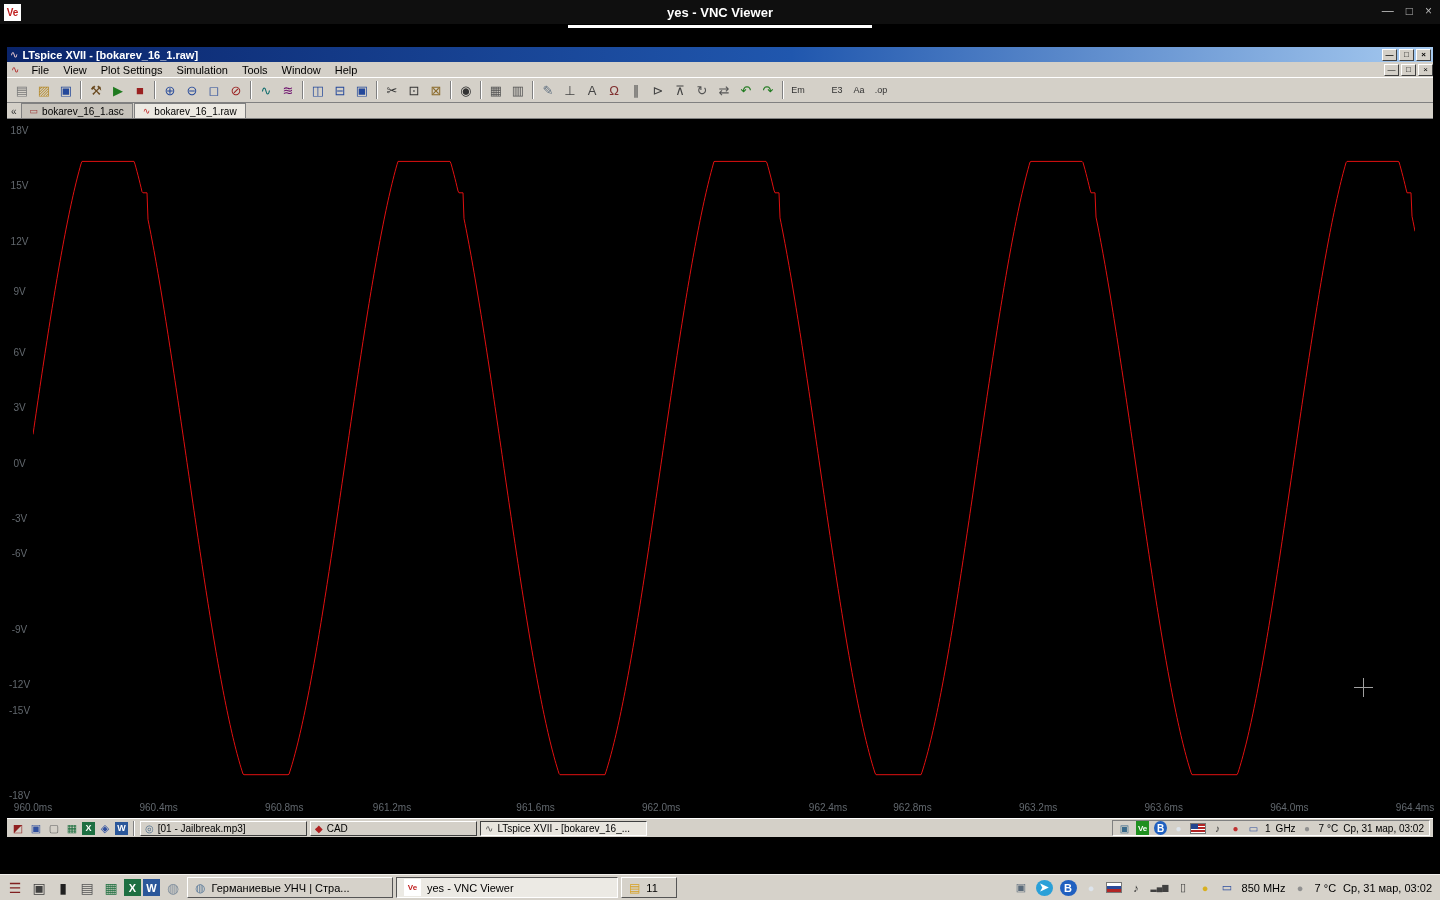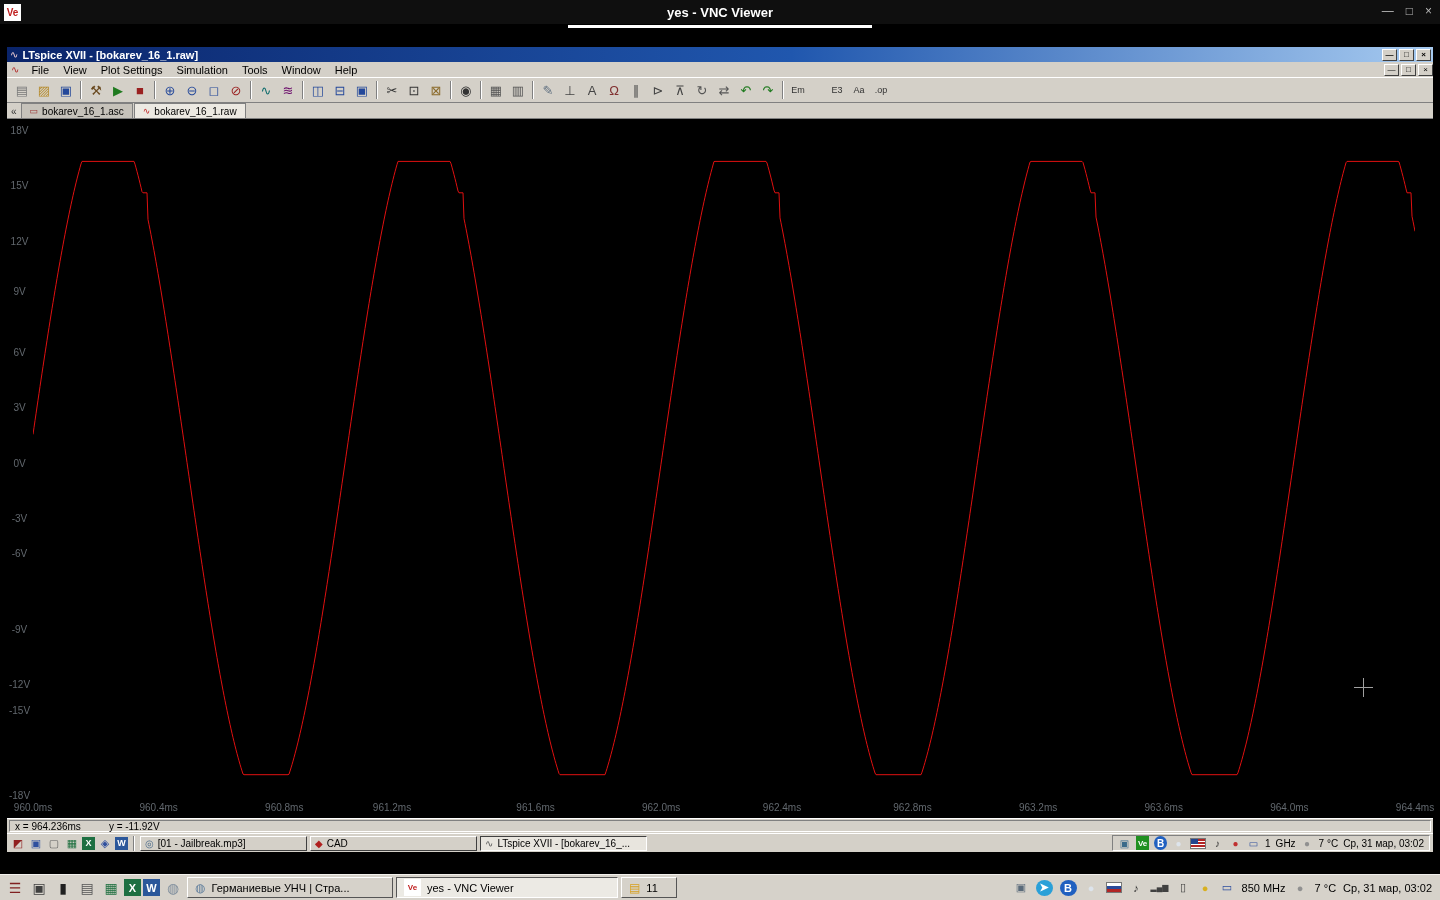--- a/index.html
+++ b/index.html
@@ -237,42 +237,36 @@
         <span class="ytick" data-name="y-tick-label" style="top: 591px;">-15V</span>
         <span class="ytick" data-name="y-tick-label" style="top: 676px;">-18V</span>
       </div>
     <div data-name="x-axis-labels">
         <span class="xtick" data-name="x-tick-label" style="left: 26px;">960.0ms</span>
         <span class="xtick" data-name="x-tick-label" style="left: 151.636px;">960.4ms</span>
         <span class="xtick" data-name="x-tick-label" style="left: 277.273px;">960.8ms</span>
         <span class="xtick" data-name="x-tick-label" style="left: 385px;">961.2ms</span>
         <span class="xtick" data-name="x-tick-label" style="left: 528.545px;">961.6ms</span>
         <span class="xtick" data-name="x-tick-label" style="left: 654.182px;">962.0ms</span>
-        <span class="xtick" data-name="x-tick-label" style="left: 775px;">962.4ms</span>
+        <span class="xtick" data-name="x-tick-label" style="left: 821px;">962.4ms</span>
         <span class="xtick" data-name="x-tick-label" style="left: 905.455px;">962.8ms</span>
         <span class="xtick" data-name="x-tick-label" style="left: 1031.09px;">963.2ms</span>
         <span class="xtick" data-name="x-tick-label" style="left: 1156.73px;">963.6ms</span>
         <span class="xtick" data-name="x-tick-label" style="left: 1282.36px;">964.0ms</span>
         <span class="xtick" data-name="x-tick-label" style="left: 1408px; text-align: right;">964.4ms</span>
       </div>
     <svg class="wave" data-name="waveform-svg" width="1382" height="665" viewBox="0 0 1382 665">
       <polyline data-name="waveform-trace" fill="none" stroke-width="1" points="0,304.4 1,297.5 2,290.6 3,283.8 4,277.0 5,270.2 6,263.4 7,256.6 8,249.9 9,243.2 10,236.6 11,230.0 12,223.4 13,216.9 14,210.4 15,203.9 16,197.5 17,191.2 18,184.9 19,178.7 20,172.6 21,166.5 22,160.4 23,154.5 24,148.6 25,142.8 26,137.0 27,131.4 28,125.8 29,120.3 30,114.9 31,109.5 32,104.3 33,99.1 34,94.1 35,89.1 36,84.2 37,79.4 38,74.8 39,70.2 40,65.7 41,61.3 42,57.1 43,52.9 44,48.9 45,45.0 46,41.2 47,37.5 48,33.9 49,31.4 50,31.4 51,31.4 52,31.4 53,31.4 54,31.4 55,31.4 56,31.4 57,31.4 58,31.4 59,31.4 60,31.4 61,31.4 62,31.4 63,31.4 64,31.4 65,31.4 66,31.4 67,31.4 68,31.4 69,31.4 70,31.4 71,31.4 72,31.4 73,31.4 74,31.4 75,31.4 76,31.4 77,31.4 78,31.4 79,31.4 80,31.4 81,31.4 82,31.4 83,31.4 84,31.4 85,31.4 86,31.4 87,31.4 88,31.4 89,31.4 90,31.4 91,31.4 92,31.4 93,31.4 94,31.4 95,31.4 96,31.4 97,31.4 98,31.4 99,31.4 100,31.4 101,31.4 102,34.2 103,37.8 104,41.5 105,45.3 106,49.2 107,53.3 108,57.4 109,61.7 110,62.8 111,62.8 112,62.8 113,62.8 114,62.8 115,89.5 116,94.5 117,99.5 118,104.7 119,110.0 120,115.3 121,120.7 122,126.2 123,131.8 124,137.5 125,143.3 126,149.1 127,155.0 128,160.9 129,167.0 130,173.1 131,179.2 132,185.5 133,191.7 134,198.1 135,204.5 136,210.9 137,217.4 138,223.9 139,230.5 140,237.1 141,243.8 142,250.5 143,257.2 144,263.9 145,270.7 146,277.5 147,284.4 148,291.2 149,298.1 150,304.9 151,311.8 152,318.7 153,325.6 154,332.5 155,339.4 156,346.3 157,353.2 158,360.1 159,367.0 160,373.8 161,380.7 162,387.5 163,394.3 164,401.1 165,407.8 166,414.5 167,421.2 168,427.9 169,434.5 170,441.1 171,447.6 172,454.1 173,460.5 174,466.9 175,473.3 176,479.5 177,485.8 178,491.9 179,498.0 180,504.1 181,510.0 182,515.9 183,521.8 184,527.5 185,533.2 186,538.8 187,544.3 188,549.7 189,555.0 190,560.3 191,565.5 192,570.5 193,575.5 194,580.4 195,585.2 196,589.9 197,594.4 198,598.9 199,603.3 200,607.6 201,611.7 202,615.8 203,619.7 204,623.5 205,627.2 206,630.8 207,634.3 208,637.7 209,640.9 210,644.0 211,644.7 212,644.7 213,644.7 214,644.7 215,644.7 216,644.7 217,644.7 218,644.7 219,644.7 220,644.7 221,644.7 222,644.7 223,644.7 224,644.7 225,644.7 226,644.7 227,644.7 228,644.7 229,644.7 230,644.7 231,644.7 232,644.7 233,644.7 234,644.7 235,644.7 236,644.7 237,644.7 238,644.7 239,644.7 240,644.7 241,644.7 242,644.7 243,644.7 244,644.7 245,644.7 246,644.7 247,644.7 248,644.7 249,644.7 250,644.7 251,644.7 252,644.7 253,644.7 254,644.7 255,644.7 256,644.2 257,641.1 258,637.9 259,634.6 260,631.1 261,627.5 262,623.8 263,620.0 264,616.1 265,612.1 266,607.9 267,603.6 268,599.3 269,594.8 270,590.2 271,585.6 272,580.8 273,575.9 274,570.9 275,565.9 276,560.7 277,555.5 278,550.1 279,544.7 280,539.2 281,533.6 282,528.0 283,522.2 284,516.4 285,510.5 286,504.5 287,498.5 288,492.4 289,486.3 290,480.0 291,473.8 292,467.4 293,461.1 294,454.6 295,448.1 296,441.6 297,435.0 298,428.4 299,421.8 300,415.1 301,408.4 302,401.6 303,394.8 304,388.0 305,381.2 306,374.4 307,367.5 308,360.6 309,353.7 310,346.9 311,340.0 312,333.1 313,326.2 314,319.3 315,312.4 316,305.5 317,298.6 318,291.7 319,284.9 320,278.1 321,271.3 322,264.5 323,257.7 324,251.0 325,244.3 326,237.7 327,231.0 328,224.5 329,217.9 330,211.4 331,205.0 332,198.6 333,192.2 334,186.0 335,179.7 336,173.6 337,167.5 338,161.4 339,155.5 340,149.6 341,143.7 342,138.0 343,132.3 344,126.7 345,121.2 346,115.7 347,110.4 348,105.1 349,100.0 350,94.9 351,89.9 352,85.0 353,80.2 354,75.5 355,70.9 356,66.4 357,62.1 358,57.8 359,53.6 360,49.6 361,45.6 362,41.8 363,38.1 364,34.5 365,31.4 366,31.4 367,31.4 368,31.4 369,31.4 370,31.4 371,31.4 372,31.4 373,31.4 374,31.4 375,31.4 376,31.4 377,31.4 378,31.4 379,31.4 380,31.4 381,31.4 382,31.4 383,31.4 384,31.4 385,31.4 386,31.4 387,31.4 388,31.4 389,31.4 390,31.4 391,31.4 392,31.4 393,31.4 394,31.4 395,31.4 396,31.4 397,31.4 398,31.4 399,31.4 400,31.4 401,31.4 402,31.4 403,31.4 404,31.4 405,31.4 406,31.4 407,31.4 408,31.4 409,31.4 410,31.4 411,31.4 412,31.4 413,31.4 414,31.4 415,31.4 416,31.4 417,31.4 418,33.6 419,37.2 420,40.9 421,44.7 422,48.6 423,52.6 424,56.8 425,61.0 426,62.8 427,62.8 428,62.8 429,62.8 430,62.8 431,88.7 432,93.7 433,98.7 434,103.9 435,109.1 436,114.4 437,119.8 438,125.3 439,130.9 440,136.6 441,142.3 442,148.1 443,154.0 444,160.0 445,166.0 446,172.1 447,178.2 448,184.4 449,190.7 450,197.0 451,203.4 452,209.9 453,216.3 454,222.9 455,229.4 456,236.0 457,242.7 458,249.4 459,256.1 460,262.8 461,269.6 462,276.4 463,283.2 464,290.1 465,296.9 466,303.8 467,310.7 468,317.6 469,324.5 470,331.4 471,338.3 472,345.2 473,352.1 474,359.0 475,365.8 476,372.7 477,379.5 478,386.4 479,393.2 480,400.0 481,406.7 482,413.4 483,420.1 484,426.8 485,433.4 486,440.0 487,446.5 488,453.0 489,459.5 490,465.9 491,472.2 492,478.5 493,484.8 494,490.9 495,497.0 496,503.1 497,509.1 498,515.0 499,520.8 500,526.6 501,532.3 502,537.9 503,543.4 504,548.8 505,554.2 506,559.4 507,564.6 508,569.7 509,574.7 510,579.6 511,584.4 512,589.1 513,593.7 514,598.2 515,602.6 516,606.9 517,611.1 518,615.1 519,619.1 520,622.9 521,626.6 522,630.3 523,633.7 524,637.1 525,640.4 526,643.5 527,644.7 528,644.7 529,644.7 530,644.7 531,644.7 532,644.7 533,644.7 534,644.7 535,644.7 536,644.7 537,644.7 538,644.7 539,644.7 540,644.7 541,644.7 542,644.7 543,644.7 544,644.7 545,644.7 546,644.7 547,644.7 548,644.7 549,644.7 550,644.7 551,644.7 552,644.7 553,644.7 554,644.7 555,644.7 556,644.7 557,644.7 558,644.7 559,644.7 560,644.7 561,644.7 562,644.7 563,644.7 564,644.7 565,644.7 566,644.7 567,644.7 568,644.7 569,644.7 570,644.7 571,644.7 572,644.7 573,641.7 574,638.5 575,635.1 576,631.7 577,628.1 578,624.4 579,620.7 580,616.7 581,612.7 582,608.6 583,604.3 584,600.0 585,595.5 586,591.0 587,586.3 588,581.6 589,576.7 590,571.8 591,566.7 592,561.6 593,556.3 594,551.0 595,545.6 596,540.1 597,534.5 598,528.9 599,523.2 600,517.4 601,511.5 602,505.5 603,499.5 604,493.4 605,487.3 606,481.1 607,474.8 608,468.5 609,462.1 610,455.7 611,449.2 612,442.7 613,436.1 614,429.5 615,422.9 616,416.2 617,409.5 618,402.7 619,395.9 620,389.1 621,382.3 622,375.5 623,368.6 624,361.8 625,354.9 626,348.0 627,341.1 628,334.2 629,327.3 630,320.4 631,313.5 632,306.6 633,299.7 634,292.9 635,286.0 636,279.2 637,272.4 638,265.6 639,258.8 640,252.1 641,245.4 642,238.7 643,232.1 644,225.5 645,219.0 646,212.5 647,206.0 648,199.6 649,193.3 650,187.0 651,180.8 652,174.6 653,168.5 654,162.4 655,156.4 656,150.5 657,144.7 658,138.9 659,133.2 660,127.6 661,122.1 662,116.6 663,111.3 664,106.0 665,100.8 666,95.7 667,90.7 668,85.8 669,81.0 670,76.3 671,71.7 672,67.2 673,62.8 674,58.5 675,54.3 676,50.2 677,46.2 678,42.4 679,38.7 680,35.0 681,31.5 682,31.4 683,31.4 684,31.4 685,31.4 686,31.4 687,31.4 688,31.4 689,31.4 690,31.4 691,31.4 692,31.4 693,31.4 694,31.4 695,31.4 696,31.4 697,31.4 698,31.4 699,31.4 700,31.4 701,31.4 702,31.4 703,31.4 704,31.4 705,31.4 706,31.4 707,31.4 708,31.4 709,31.4 710,31.4 711,31.4 712,31.4 713,31.4 714,31.4 715,31.4 716,31.4 717,31.4 718,31.4 719,31.4 720,31.4 721,31.4 722,31.4 723,31.4 724,31.4 725,31.4 726,31.4 727,31.4 728,31.4 729,31.4 730,31.4 731,31.4 732,31.4 733,31.4 734,33.0 735,36.6 736,40.2 737,44.0 738,47.9 739,51.9 740,56.1 741,60.3 742,62.8 743,62.8 744,62.8 745,62.8 746,62.8 747,87.9 748,92.8 749,97.9 750,103.0 751,108.2 752,113.5 753,118.9 754,124.4 755,130.0 756,135.6 757,141.4 758,147.2 759,153.0 760,159.0 761,165.0 762,171.1 763,177.2 764,183.4 765,189.7 766,196.0 767,202.4 768,208.8 769,215.3 770,221.8 771,228.4 772,235.0 773,241.6 774,248.3 775,255.0 776,261.7 777,268.5 778,275.3 779,282.1 780,289.0 781,295.8 782,302.7 783,309.6 784,316.4 785,323.3 786,330.2 787,337.1 788,344.0 789,350.9 790,357.8 791,364.7 792,371.6 793,378.4 794,385.3 795,392.1 796,398.9 797,405.6 798,412.3 799,419.0 800,425.7 801,432.3 802,438.9 803,445.5 804,452.0 805,458.4 806,464.8 807,471.2 808,477.5 809,483.7 810,489.9 811,496.0 812,502.1 813,508.1 814,514.0 815,519.9 816,525.6 817,531.3 818,536.9 819,542.5 820,547.9 821,553.3 822,558.6 823,563.8 824,568.9 825,573.9 826,578.8 827,583.6 828,588.3 829,593.0 830,597.5 831,601.9 832,606.2 833,610.4 834,614.5 835,618.4 836,622.3 837,626.0 838,629.7 839,633.2 840,636.6 841,639.8 842,643.0 843,644.7 844,644.7 845,644.7 846,644.7 847,644.7 848,644.7 849,644.7 850,644.7 851,644.7 852,644.7 853,644.7 854,644.7 855,644.7 856,644.7 857,644.7 858,644.7 859,644.7 860,644.7 861,644.7 862,644.7 863,644.7 864,644.7 865,644.7 866,644.7 867,644.7 868,644.7 869,644.7 870,644.7 871,644.7 872,644.7 873,644.7 874,644.7 875,644.7 876,644.7 877,644.7 878,644.7 879,644.7 880,644.7 881,644.7 882,644.7 883,644.7 884,644.7 885,644.7 886,644.7 887,644.7 888,644.7 889,642.2 890,639.0 891,635.7 892,632.3 893,628.7 894,625.1 895,621.3 896,617.4 897,613.4 898,609.3 899,605.1 900,600.7 901,596.3 902,591.7 903,587.1 904,582.4 905,577.5 906,572.6 907,567.5 908,562.4 909,557.2 910,551.9 911,546.5 912,541.0 913,535.5 914,529.8 915,524.1 916,518.3 917,512.4 918,506.5 919,500.5 920,494.4 921,488.3 922,482.1 923,475.8 924,469.5 925,463.2 926,456.7 927,450.3 928,443.7 929,437.2 930,430.6 931,423.9 932,417.3 933,410.6 934,403.8 935,397.1 936,390.3 937,383.4 938,376.6 939,369.8 940,362.9 941,356.0 942,349.1 943,342.2 944,335.3 945,328.4 946,321.5 947,314.6 948,307.7 949,300.9 950,294.0 951,287.1 952,280.3 953,273.5 954,266.7 955,259.9 956,253.2 957,246.5 958,239.8 959,233.2 960,226.6 961,220.1 962,213.6 963,207.1 964,200.7 965,194.3 966,188.0 967,181.8 968,175.6 969,169.5 970,163.4 971,157.4 972,151.5 973,145.6 974,139.8 975,134.1 976,128.5 977,123.0 978,117.5 979,112.1 980,106.8 981,101.6 982,96.5 983,91.5 984,86.6 985,81.8 986,77.0 987,72.4 988,67.9 989,63.5 990,59.2 991,55.0 992,50.9 993,46.9 994,43.0 995,39.3 996,35.6 997,32.1 998,31.4 999,31.4 1000,31.4 1001,31.4 1002,31.4 1003,31.4 1004,31.4 1005,31.4 1006,31.4 1007,31.4 1008,31.4 1009,31.4 1010,31.4 1011,31.4 1012,31.4 1013,31.4 1014,31.4 1015,31.4 1016,31.4 1017,31.4 1018,31.4 1019,31.4 1020,31.4 1021,31.4 1022,31.4 1023,31.4 1024,31.4 1025,31.4 1026,31.4 1027,31.4 1028,31.4 1029,31.4 1030,31.4 1031,31.4 1032,31.4 1033,31.4 1034,31.4 1035,31.4 1036,31.4 1037,31.4 1038,31.4 1039,31.4 1040,31.4 1041,31.4 1042,31.4 1043,31.4 1044,31.4 1045,31.4 1046,31.4 1047,31.4 1048,31.4 1049,31.4 1050,32.5 1051,36.0 1052,39.6 1053,43.4 1054,47.3 1055,51.3 1056,55.4 1057,59.6 1058,62.8 1059,62.8 1060,62.8 1061,62.8 1062,62.8 1063,87.1 1064,92.0 1065,97.0 1066,102.2 1067,107.4 1068,112.7 1069,118.1 1070,123.5 1071,129.1 1072,134.7 1073,140.4 1074,146.2 1075,152.1 1076,158.0 1077,164.0 1078,170.1 1079,176.2 1080,182.4 1081,188.7 1082,195.0 1083,201.3 1084,207.7 1085,214.2 1086,220.7 1087,227.3 1088,233.9 1089,240.5 1090,247.2 1091,253.9 1092,260.6 1093,267.4 1094,274.2 1095,281.0 1096,287.8 1097,294.7 1098,301.5 1099,308.4 1100,315.3 1101,322.2 1102,329.1 1103,336.0 1104,342.9 1105,349.8 1106,356.7 1107,363.6 1108,370.4 1109,377.3 1110,384.1 1111,390.9 1112,397.7 1113,404.5 1114,411.2 1115,417.9 1116,424.6 1117,431.3 1118,437.9 1119,444.4 1120,450.9 1121,457.4 1122,463.8 1123,470.2 1124,476.5 1125,482.7 1126,488.9 1127,495.0 1128,501.1 1129,507.1 1130,513.0 1131,518.9 1132,524.7 1133,530.4 1134,536.0 1135,541.6 1136,547.0 1137,552.4 1138,557.7 1139,562.9 1140,568.1 1141,573.1 1142,578.0 1143,582.8 1144,587.6 1145,592.2 1146,596.7 1147,601.2 1148,605.5 1149,609.7 1150,613.8 1151,617.8 1152,621.7 1153,625.4 1154,629.1 1155,632.6 1156,636.0 1157,639.3 1158,642.5 1159,644.7 1160,644.7 1161,644.7 1162,644.7 1163,644.7 1164,644.7 1165,644.7 1166,644.7 1167,644.7 1168,644.7 1169,644.7 1170,644.7 1171,644.7 1172,644.7 1173,644.7 1174,644.7 1175,644.7 1176,644.7 1177,644.7 1178,644.7 1179,644.7 1180,644.7 1181,644.7 1182,644.7 1183,644.7 1184,644.7 1185,644.7 1186,644.7 1187,644.7 1188,644.7 1189,644.7 1190,644.7 1191,644.7 1192,644.7 1193,644.7 1194,644.7 1195,644.7 1196,644.7 1197,644.7 1198,644.7 1199,644.7 1200,644.7 1201,644.7 1202,644.7 1203,644.7 1204,644.7 1205,642.7 1206,639.5 1207,636.2 1208,632.8 1209,629.3 1210,625.7 1211,621.9 1212,618.0 1213,614.1 1214,610.0 1215,605.8 1216,601.4 1217,597.0 1218,592.5 1219,587.9 1220,583.1 1221,578.3 1222,573.4 1223,568.4 1224,563.3 1225,558.1 1226,552.8 1227,547.4 1228,541.9 1229,536.4 1230,530.8 1231,525.0 1232,519.3 1233,513.4 1234,507.5 1235,501.5 1236,495.4 1237,489.3 1238,483.1 1239,476.9 1240,470.6 1241,464.2 1242,457.8 1243,451.3 1244,444.8 1245,438.3 1246,431.7 1247,425.0 1248,418.4 1249,411.7 1250,404.9 1251,398.2 1252,391.4 1253,384.6 1254,377.7 1255,370.9 1256,364.0 1257,357.1 1258,350.2 1259,343.4 1260,336.5 1261,329.5 1262,322.6 1263,315.8 1264,308.9 1265,302.0 1266,295.1 1267,288.3 1268,281.4 1269,274.6 1270,267.8 1271,261.0 1272,254.3 1273,247.6 1274,240.9 1275,234.3 1276,227.7 1277,221.1 1278,214.6 1279,208.1 1280,201.7 1281,195.4 1282,189.0 1283,182.8 1284,176.6 1285,170.5 1286,164.4 1287,158.4 1288,152.4 1289,146.6 1290,140.8 1291,135.1 1292,129.4 1293,123.9 1294,118.4 1295,113.0 1296,107.7 1297,102.5 1298,97.4 1299,92.3 1300,87.4 1301,82.6 1302,77.8 1303,73.2 1304,68.6 1305,64.2 1306,59.9 1307,55.6 1308,51.5 1309,47.5 1310,43.6 1311,39.9 1312,36.2 1313,32.7 1314,31.4 1315,31.4 1316,31.4 1317,31.4 1318,31.4 1319,31.4 1320,31.4 1321,31.4 1322,31.4 1323,31.4 1324,31.4 1325,31.4 1326,31.4 1327,31.4 1328,31.4 1329,31.4 1330,31.4 1331,31.4 1332,31.4 1333,31.4 1334,31.4 1335,31.4 1336,31.4 1337,31.4 1338,31.4 1339,31.4 1340,31.4 1341,31.4 1342,31.4 1343,31.4 1344,31.4 1345,31.4 1346,31.4 1347,31.4 1348,31.4 1349,31.4 1350,31.4 1351,31.4 1352,31.4 1353,31.4 1354,31.4 1355,31.4 1356,31.4 1357,31.4 1358,31.4 1359,31.4 1360,31.4 1361,31.4 1362,31.4 1363,31.4 1364,31.4 1365,31.4 1366,31.9 1367,35.4 1368,39.0 1369,42.8 1370,46.6 1371,50.6 1372,54.7 1373,58.9 1374,62.8 1375,62.8 1376,62.8 1377,62.8 1378,62.8 1379,86.3 1380,91.2 1381,96.2 1382,101.3" stroke="#e01010"></polyline>
     </svg>
     <div class="crosshair" data-name="mouse-crosshair-cursor">
       <div class="ch-h" data-name="crosshair-horizontal"></div>
       <div class="ch-v" data-name="crosshair-vertical"></div>
     </div>
   </div>
 
-  <div class="lt-statusbar" data-name="ltspice-statusbar">
-    <div class="status-panel" data-name="cursor-readout">
-      <span data-name="cursor-x-readout">x = 964.236ms</span>
-      <span data-name="cursor-y-readout">y = -11.92V</span>
-    </div>
-  </div>
 
   <div class="remote-taskbar" data-name="remote-taskbar">
     <span class="ql-wrap" data-name="remote-quick-launch">
         <span class="ql-icon" data-name="remote-player-icon" style="color: rgb(144, 32, 32);">◩</span>
         <span class="ql-icon" data-name="remote-display-icon" style="color: rgb(47, 79, 159);">▣</span>
         <span class="ql-icon" data-name="remote-desktop-icon" style="color: rgb(96, 96, 96);">▢</span>
         <span class="ql-icon" data-name="remote-grid-icon" style="color: rgb(31, 112, 64);">▦</span>
         <span class="ql-icon boxed" data-name="remote-excel-icon" style="color: rgb(255, 255, 255); background: rgb(29, 111, 66);">X</span>
         <span class="ql-icon" data-name="remote-media-icon" style="color: rgb(47, 79, 159);">◈</span>
         <span class="ql-icon boxed" data-name="remote-word-icon" style="color: rgb(255, 255, 255); background: rgb(43, 87, 154);">W</span>

